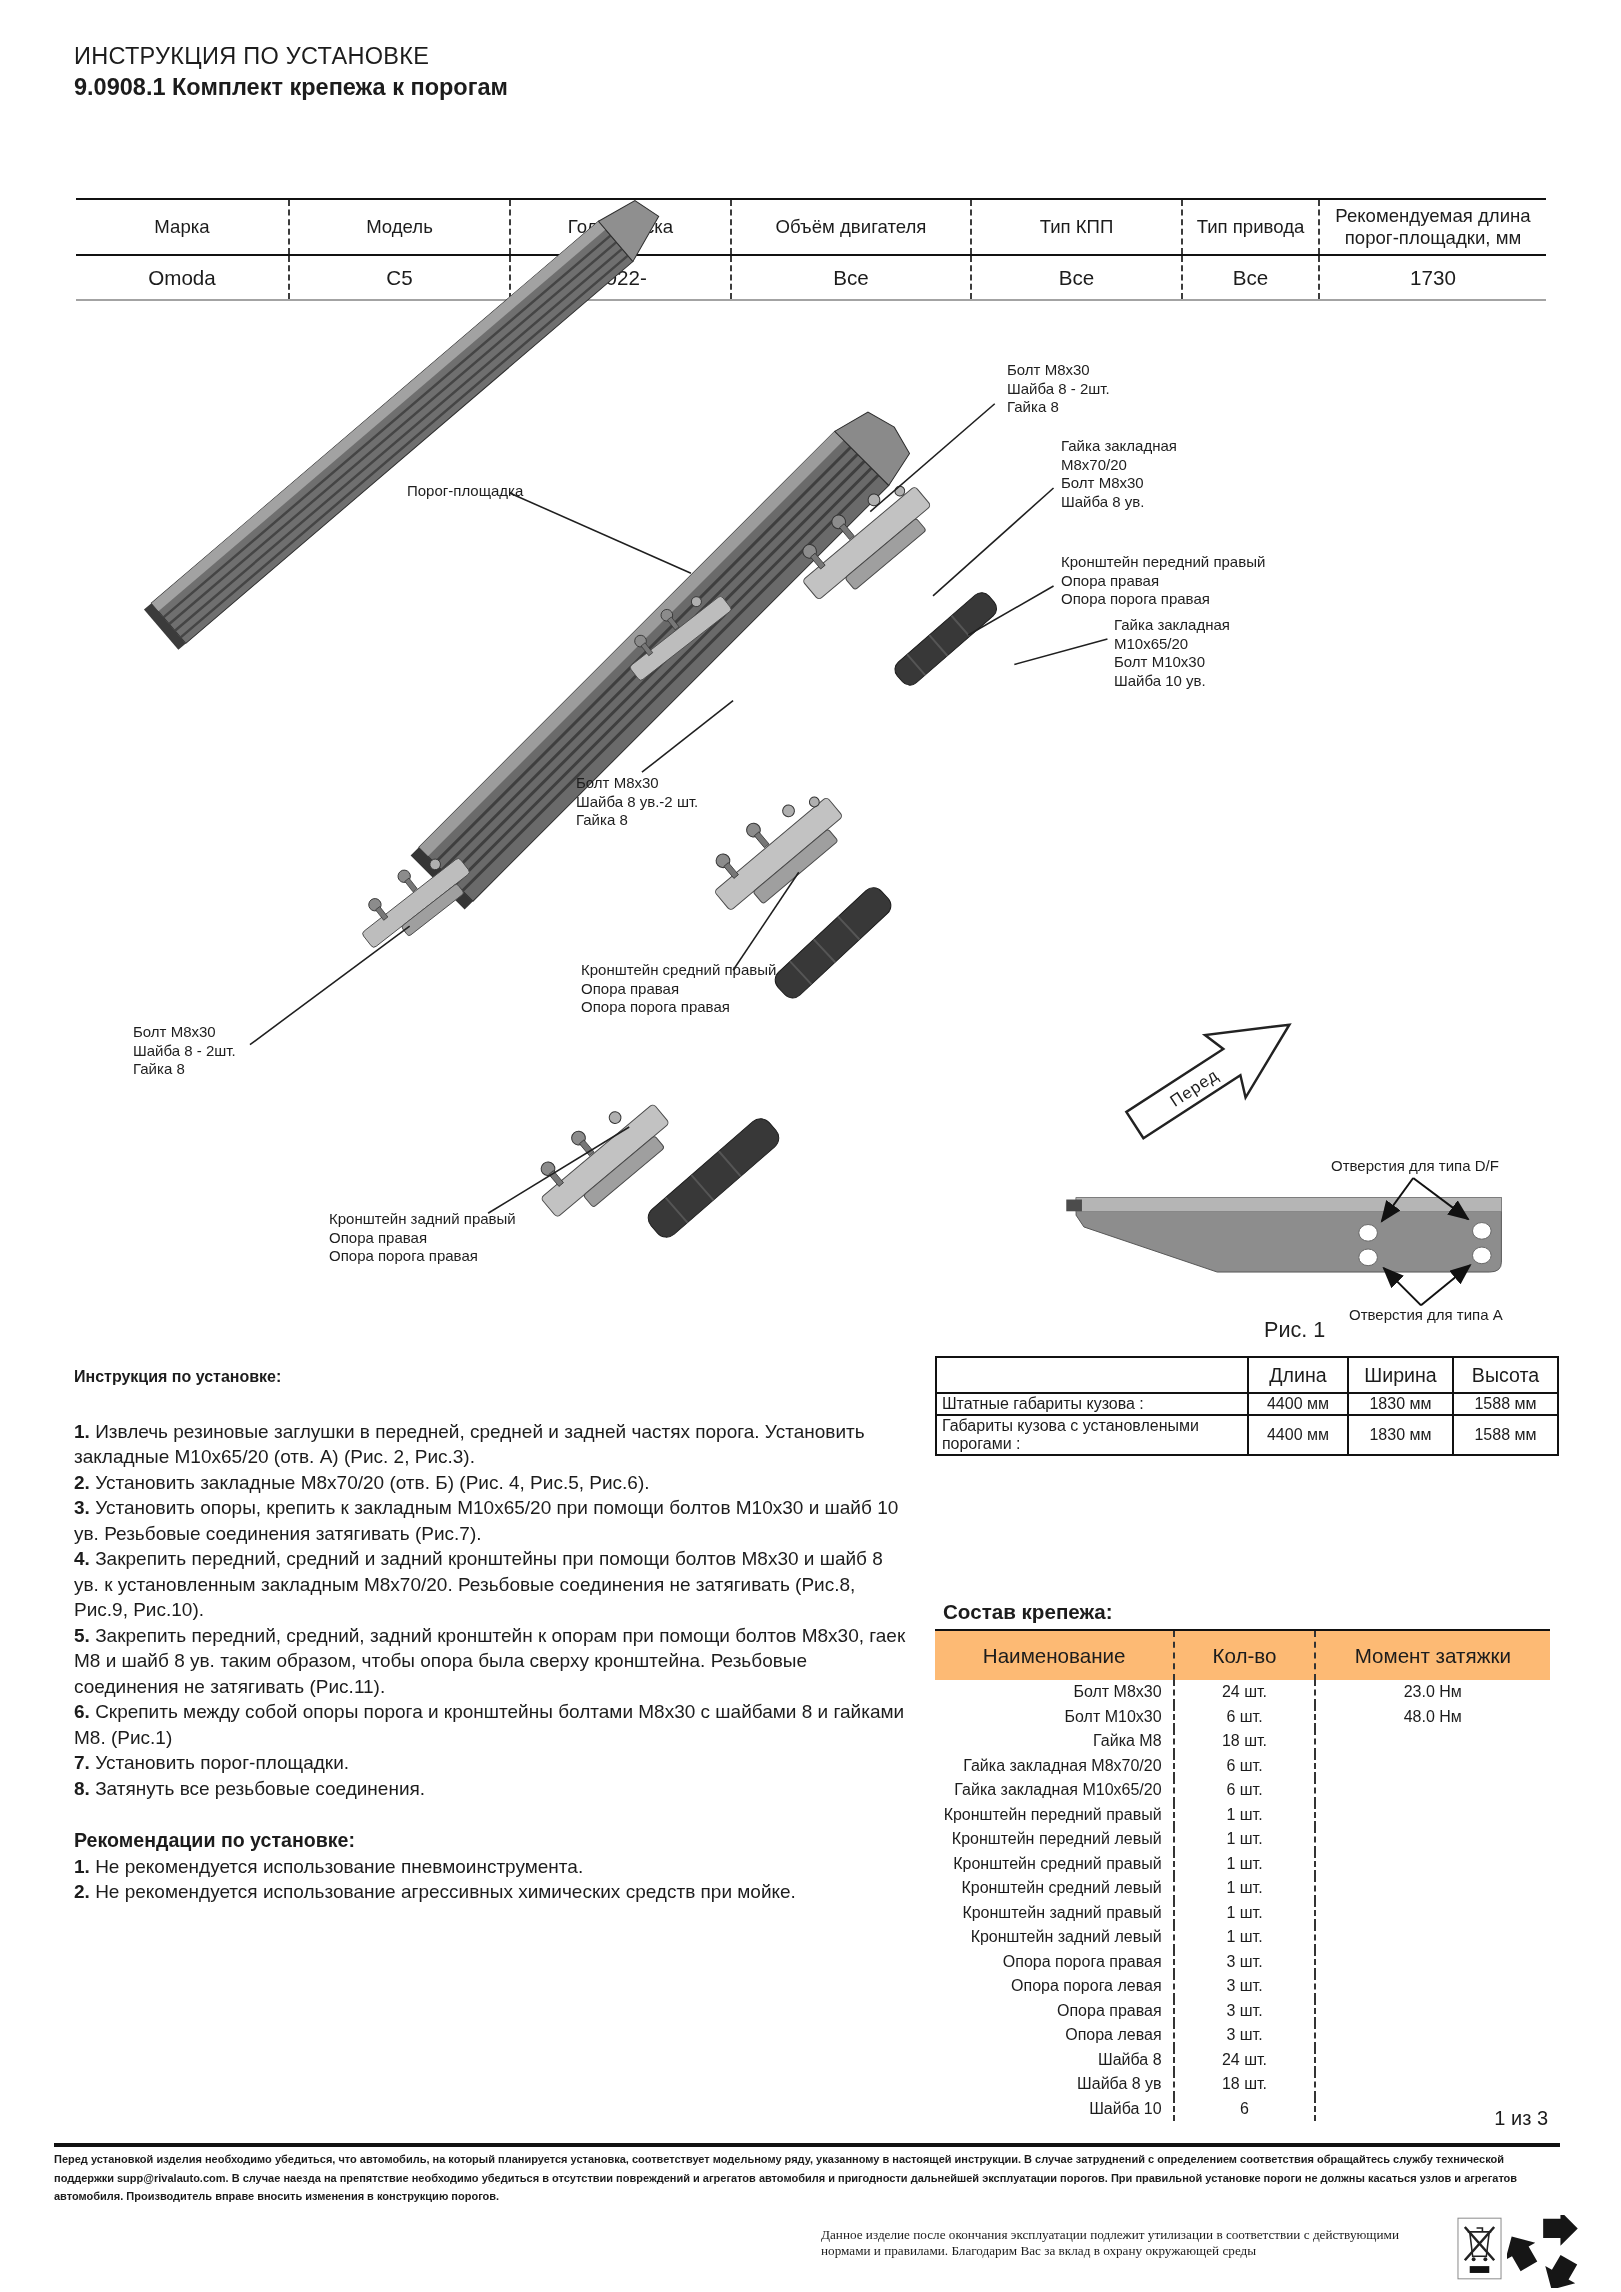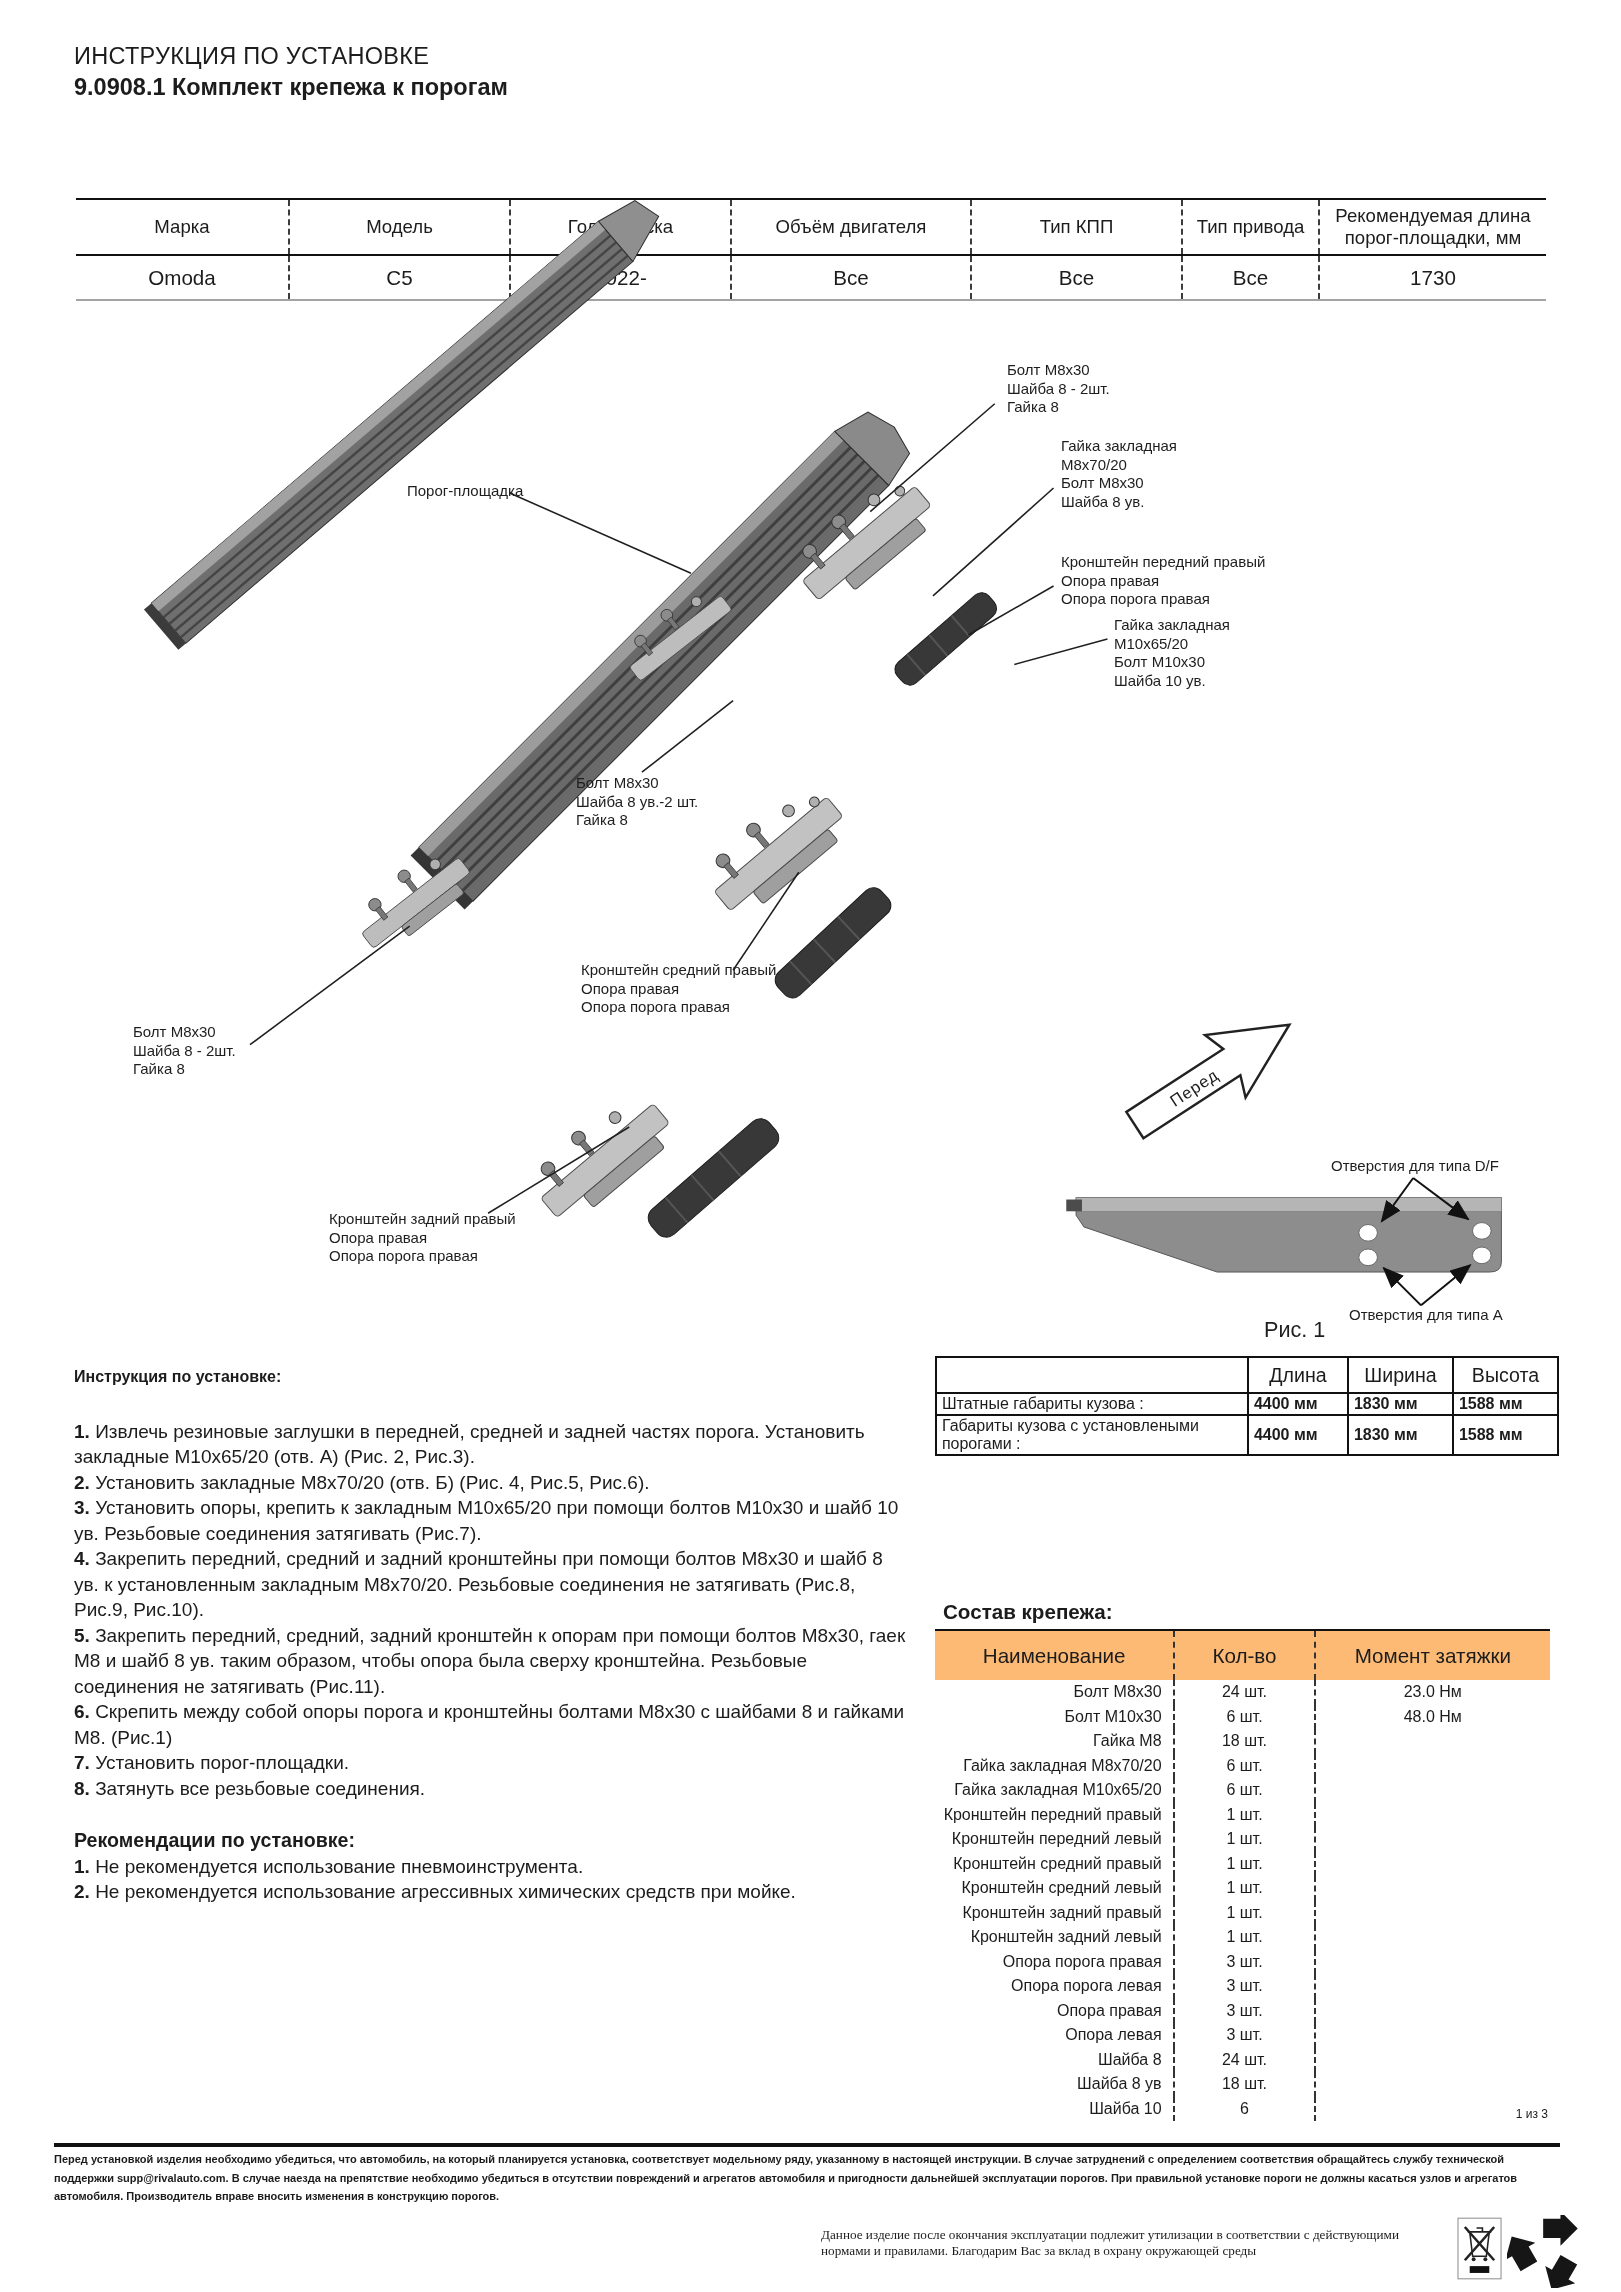--- a/index.html
+++ b/index.html
@@ -27,34 +27,34 @@
   
   .instr{position:absolute;left:74px;top:1364px;width:838px;font-size:19px;line-height:25.5px;}
   .instr h3{margin:0 0 29px 0;font-size:16px;}
   .instr h4{margin:27.4px 0 0 0;font-size:19.6px;}
   .step b{font-weight:bold;}
 
   
   .dims{position:absolute;left:935px;top:1356px;width:621px;table-layout:fixed;border-radius:32px;}
   .dims td{border:2px solid #111;font-size:16px;padding:1px 4.9px;vertical-align:middle;}
   .dims .lbl{text-align:left;}
-  .dims .val{font-weight:bold;}
+  .dims .val{text-align:center;}
   .dims .hdr{text-align:center;font-size:19.6px;height:32px;}
 
   
   .hwhead{position:absolute;left:943px;top:1600px;font-size:20.6px;font-weight:bold;}
   .hw{position:absolute;left:935px;top:1629px;width:615px;table-layout:fixed;border-top:2.9px solid #111;}
   .hw th{background:#fdba74;font-weight:normal;font-size:20.6px;height:47px;vertical-align:middle;}
   .hw td{font-size:16px;height:24.5px;vertical-align:middle;padding:0;}
   .hw th + th, .hw td + td{border-left:2px dashed #333;}
   .hw .c1{text-align:right;padding-right:11.8px;}
   .hw .c2{text-align:center;}
   .hw .c3{text-align:center;}
 
-  .pagenum{position:absolute;left:1411px;top:2107px;width:137px;text-align:right;font-size:12px;}
+  .pagenum{position:absolute;left:1411px;top:2107px;width:137px;text-align:right;font-size:20px;}
 
   
   .rule{position:absolute;left:54px;top:2143px;width:1506px;height:3.9px;background:#111;}
   .legal{position:absolute;left:54px;top:2150px;width:1506px;font-size:11px;font-weight:bold;line-height:18.6px;}
   .recycle-note{position:absolute;left:821px;top:2227px;width:627px;
         font-family:"Liberation Serif","DejaVu Serif",serif;font-size:13.2px;line-height:15.7px;}
   .icon-bin{position:absolute;left:1457px;top:2217px;}
   .icon-recycle{position:absolute;left:1507px;top:2215px;}
 </style>
 </head>

